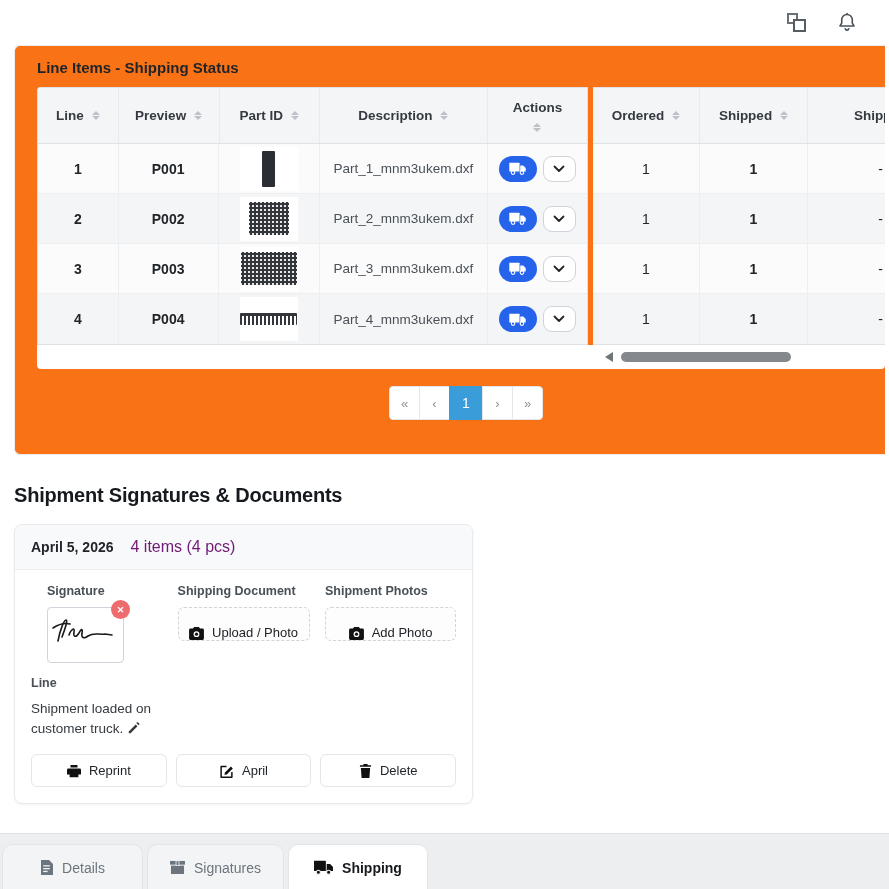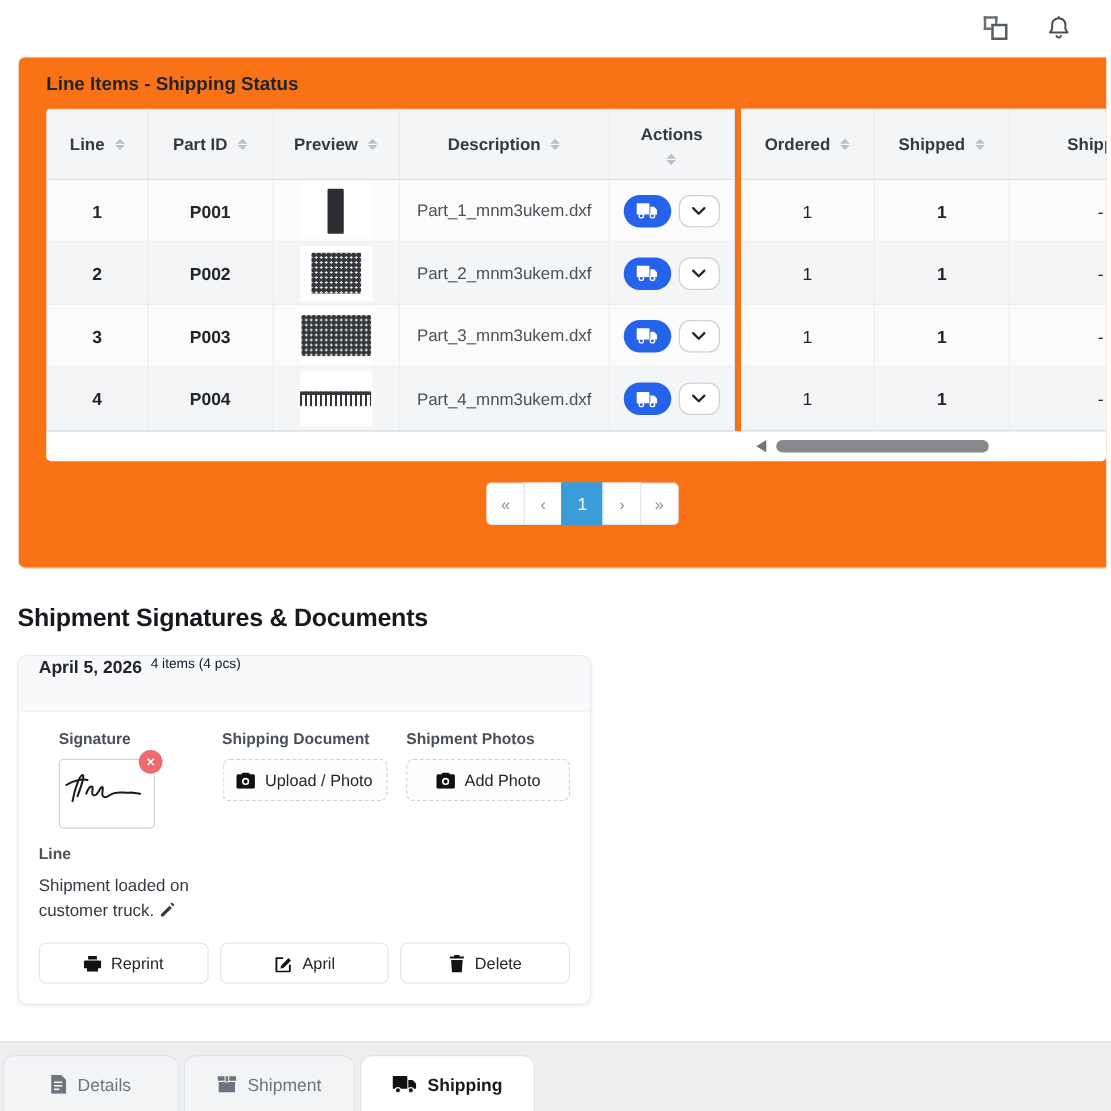--- a/index.html
+++ b/index.html
@@ -64,30 +64,30 @@
   
   .pagination { display:flex; justify-content:center; margin-top:17px; transform:translateX(16px); }
   .pg-group { display:flex; box-shadow:0 1px 2px rgba(0,0,0,.04); }
   .pg-btn { min-width:31px; height:34px; padding:0 9px; background:#fff; border:1px solid #e4e7ea; margin-left:-1px; display:flex; align-items:center; justify-content:center; font-size:13px; color:#8a9097; cursor:pointer; }
   .pg-btn:first-child { border-radius:4px 0 0 4px; margin-left:0; }
   .pg-btn:last-child  { border-radius:0 4px 4px 0; }
   .pg-btn.active { background:var(--pgblue,#3a9dda); border-color:var(--pgblue,#3a9dda); color:#fff; min-width:34px; font-size:14px; }
   
   .section-heading { margin:29px 0 0 14px; font-size:20px; font-weight:bold; color:#16191d; letter-spacing:-0.2px; }
   .sig-card { margin:17px 0 0 14px; width:459px; background:#fff; border:1px solid #e8eaed; border-radius:8px; box-shadow:0 1px 3px rgba(0,0,0,.05); }
-  .card-header { height:45px; background:#f8f9fa; border-bottom:1px solid #eceef0; border-radius:8px 8px 0 0; display:flex; padding-left:16px; }
+  .card-header { height:45px; background:#f8f9fa; border-bottom:1px solid #eceef0; border-radius:8px 8px 0 0; display:flex; align-items:center; padding-left:16px; }
   .card-date { font-size:14px; font-weight:bold; color:#212529; }
-  .card-summary { font-size:11px; color:#0f172a; margin-left:7px; }
+  .card-summary { font-size:16px; color:#701a75; margin-left:17px; }
   .card-body { padding:14px 16px 16px; }
   .cols { display:flex; }
   .col-sig { width:148px;padding-left:16px; } .col-doc { width:149px; } .col-photos { flex:1; }
   .field-label { font-size:12.5px; font-weight:bold; color:#495057; margin-bottom:9px; }
   .sig-box { width:77px; height:56px; border:1px solid #ced4da; border-radius:4px; background:#fff; position:relative; cursor:pointer; }
   .x-badge { position:absolute; top:-8px; right:-7px; width:19px; height:19px; border-radius:50%; background:var(--badgered,#ee6b6e); color:#fff; font-size:9px; font-weight:bold; display:flex; align-items:center; justify-content:center; cursor:pointer; }
-  .dashed-btn { height:34px; border:1.5px dashed #ced4da; border-radius:6px; background:#fdfdfe; display:inline-flex; align-items:center; justify-content:center; gap:8px; font-size:13px; color:#212529; cursor:pointer; }
+  .dashed-btn { height:34px; border:1.5px dashed #ced4da; border-radius:6px; background:#fdfdfe; display:inline-flex; align-items:flex-end; justify-content:center; gap:8px; font-size:13px; color:#212529; cursor:pointer; }
   .w-upload { width:132px; } .w-addphoto { width:131px; }
   .notes-label { margin-top:13px; }
   .notes-text { width:158px; font-size:13.5px; line-height:20px; color:#343a40; }
   .pencil-ic { display:inline-block; vertical-align:-2px; margin-left:4px; cursor:pointer; }
   .card-actions { display:flex; gap:9px; margin-top:15px; }
   .action-btn { flex:1; height:33px; background:#fff; border:1px solid #e3e6ea; border-radius:6px; display:flex; align-items:center; justify-content:center; gap:8px; font-size:13px; color:#212529; cursor:pointer; }
   
   .bottom-band { position:absolute; left:0; right:0; top:833px; height:56px; background:#eceef0; border-top:1px solid #dfe2e5; }
   .tabs { position:absolute; left:2px; top:10px; display:flex; gap:4px; }
   .tab { height:60px; display:flex; align-items:flex-start; justify-content:center; gap:9px; padding-top:15px; border-radius:10px 10px 0 0; font-size:14px; color:#6c757d; background:#f3f4f6; border:1px solid #e2e5e8; border-bottom:none; cursor:pointer; }
@@ -119,29 +119,29 @@
 
     <div class="fixed-pane">
       <div class="thead">
         <div class="th c-line">
             <span>Line</span>
             <span class="sort-ic">
               <i class="up"></i>
               <i class="dn"></i>
             </span>
           </div>
-        <div class="th c-pid">
-            <span>Part ID</span>
+        <div class="th c-prev">
+            <span>Preview</span>
             <span class="sort-ic">
               <i class="up"></i>
               <i class="dn"></i>
             </span>
           </div>
-        <div class="th c-prev">
-            <span>Preview</span>
+        <div class="th c-pid">
+            <span>Part ID</span>
             <span class="sort-ic">
               <i class="up"></i>
               <i class="dn"></i>
             </span>
           </div>
         <div class="th c-desc">
             <span>Description</span>
             <span class="sort-ic">
               <i class="up"></i>
               <i class="dn"></i>
@@ -437,21 +437,21 @@
     </div>
     <div class="tab tab-materials">
       <span>
           <svg width="15" height="14" viewBox="0 0 16 15">
             <path fill="#6c757d" d="M0 1h16v4H0z"></path>
             <path fill="#6c757d" d="M1 6h14v9H1z"></path>
             <rect x="6" y="0" width="4" height="6.5" rx="1" fill="#eceef0"></rect>
             <rect x="6.9" y="1" width="2.2" height="4.5" rx="0.8" fill="#6c757d"></rect>
           </svg>
         </span>
-      <span>Shipment</span>
+      <span>Signatures</span>
     </div>
     <div class="tab tab-shipping active">
       <span>
           <svg width="19" height="15" viewBox="0 0 24 19" fill="#111">
             <path d="M0 1h14a1 1 0 0 1 1 1v12H0z"></path>
             <path d="M16 5h4.4L24 8.8V14h-8z"></path>
             <circle cx="5.5" cy="15.5" r="2.6" fill="#111" stroke="#eceef0" stroke-width="1.3"></circle>
             <circle cx="18.5" cy="15.5" r="2.6" fill="#111" stroke="#eceef0" stroke-width="1.3"></circle>
           </svg>
         </span>

